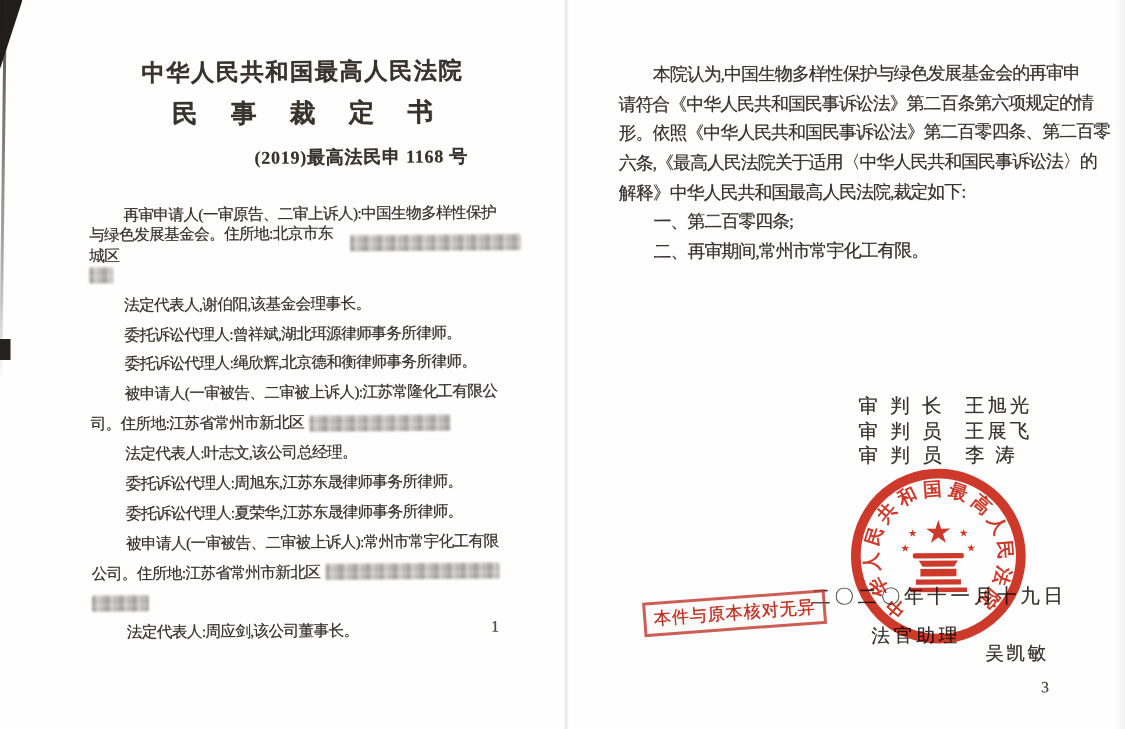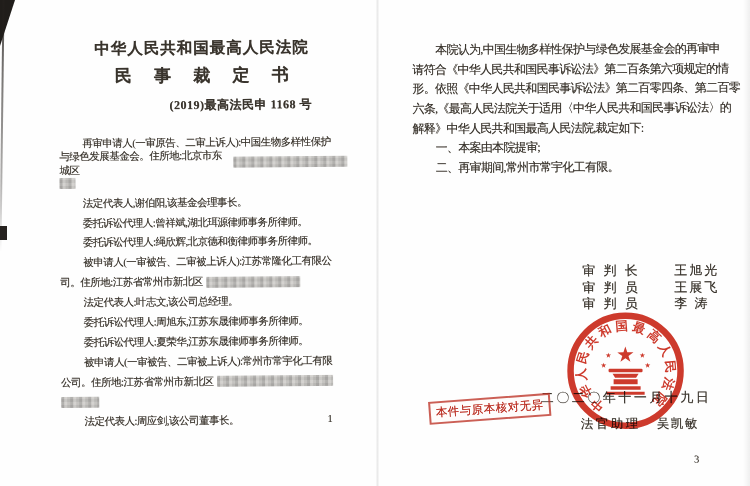--- a/index.html
+++ b/index.html
@@ -43,26 +43,26 @@
   .redact{display:inline-block;height:11px;margin-left:4px;border-radius:1px;
     background-image:
       repeating-linear-gradient(90deg,rgba(125,123,120,0.5) 0 3px,rgba(196,194,190,0.55) 3px 6px,rgba(162,160,156,0.5) 6px 9px),
       repeating-linear-gradient(0deg,rgba(150,148,145,0.45) 0 3px,rgba(205,203,199,0.45) 3px 6px);
     filter:blur(0.7px);}
   .page-num{position:absolute;font-size:10.5px;color:#45403a;}
   #pn-left{left:326px;top:414px;}
   #pn-right{left:315px;top:454px;}
 
   
-  .judge-row{position:absolute;left:204px;display:flex;font-size:13px;letter-spacing:2.5px;}
-  .judge-row .name{margin-left:34px;letter-spacing:2px;}
+  .judge-row{position:absolute;left:194px;display:flex;font-size:13px;letter-spacing:2.5px;}
+  .judge-row .name{margin-left:13px;letter-spacing:2px;}
   #judge-0{top:262px;} #judge-1{top:279px;} #judge-2{top:295px;}
   .date-line{position:absolute;left:162px;top:389px;font-size:13px;letter-spacing:2.5px;z-index:1;}
   .staff-row{position:absolute;left:202px;display:flex;font-size:12.5px;letter-spacing:2.5px;}
-  .staff-row .name{margin-left:16px;letter-spacing:1.5px;}
+  .staff-row .name{margin-left:16px;letter-spacing:1.5px;margin-top:12px;}
   #staff-0{top:416px;} #staff-1{top:437px;}
 
   
   .verify-stamp{position:absolute;left:50px;top:397px;
     font-size:11.5px;letter-spacing:0.5px;color:rgba(186,42,30,0.92);
     border:2px solid rgba(186,42,30,0.75);padding:2px 5px;
     transform:rotate(-4deg);background:rgba(255,240,238,0.15);
     text-shadow:0 0 0.6px rgba(186,42,30,0.8);z-index:2;}
   .seal{position:absolute;left:181px;top:305px;width:132px;height:132px;
     z-index:3;opacity:0.92;mix-blend-mode:multiply;}
@@ -146,21 +146,21 @@
     <div class="line">
         <span>形。依照《中华人民共和国民事诉讼法》第二百零四条、第二百零</span>
       </div>
     <div class="line">
         <span>六条,《最高人民法院关于适用〈中华人民共和国民事诉讼法〉的</span>
       </div>
     <div class="line">
         <span>解释》中华人民共和国最高人民法院,裁定如下:</span>
       </div>
     <div class="line ind">
-        <span>一、本案由本院提审;</span>
+        <span>一、第二百零四条;</span>
       </div>
     <div class="line ind">
         <span>二、再审期间,常州市常宇化工有限。</span>
       </div>
   </div>
 
   <div class="judge-row ink" id="judge-0">
     <span class="role">审 判 长</span>
     <span class="name">王旭光</span>
   </div>

